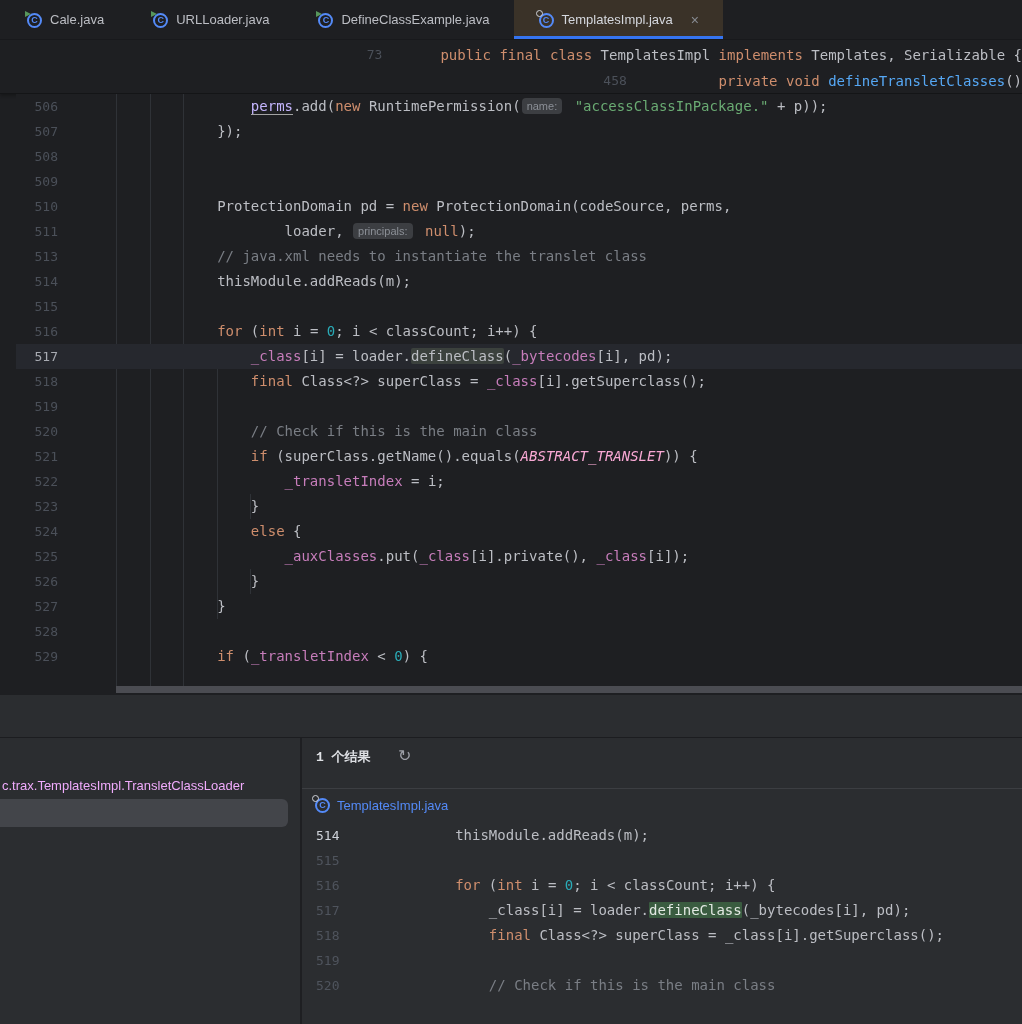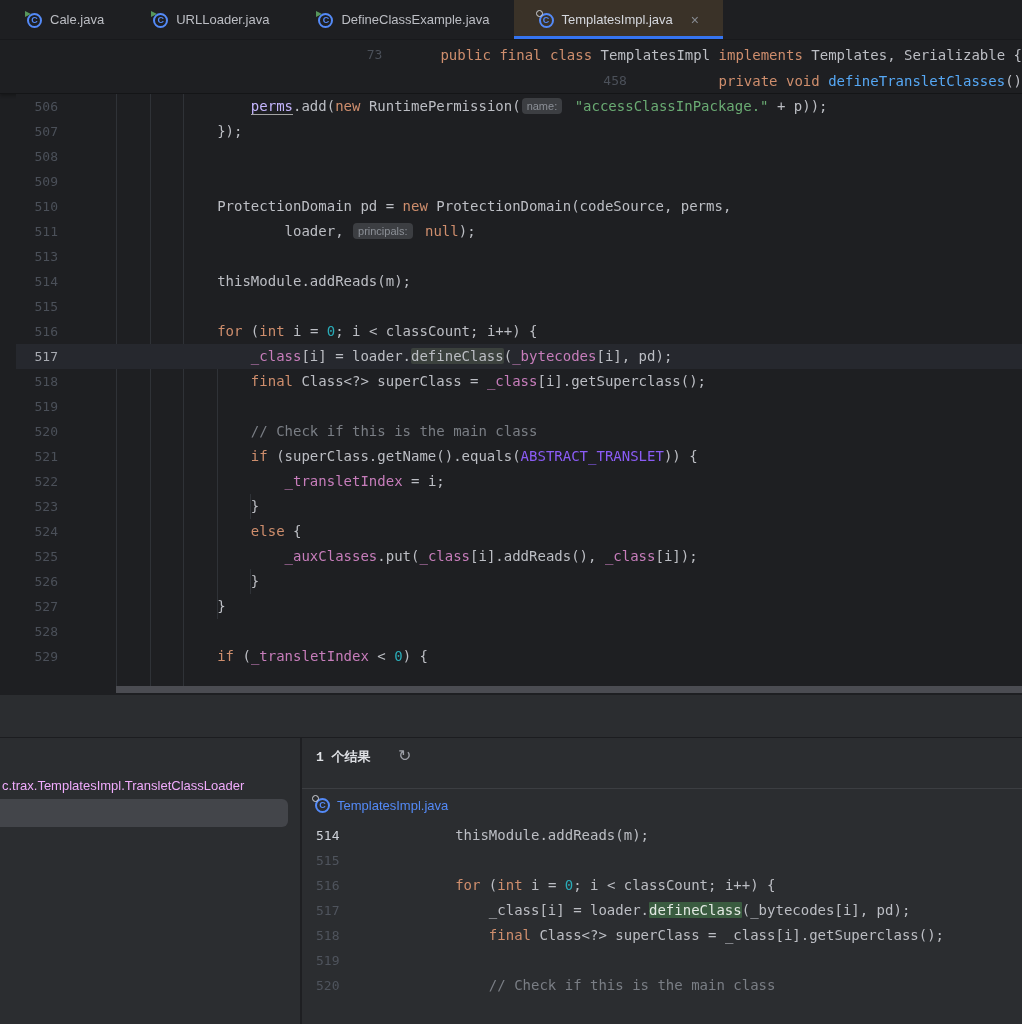--- a/index.html
+++ b/index.html
@@ -23,21 +23,21 @@
   .cicon .badge-lock{position:absolute;left:-2px;top:-2px;width:5px;height:5px;border:1.5px solid #cfd2d8;
                      border-radius:50%;background:transparent;}
 
   
   .crow{display:flex;height:25px;line-height:25px;font-family:"DejaVu Sans Mono",monospace;font-size:14px;}
   .num{flex:none;width:56px;box-sizing:border-box;padding-right:14px;text-align:right;
        color:#4b5059;font-size:13px;}
   .codepre{white-space:pre;padding-left:44px;}
   .t-d{color:#bcbec4}.t-k{color:#cf8e6d}.t-s{color:#6aab73}.t-c{color:#7a7e85}
   .t-f{color:#c77dbb}.t-fu{color:#c4b5fd;border-bottom:1px solid #a3a3a3}
-  .t-fi{color:#8b5cf6;}.t-n{color:#2aacb8}.t-m{color:#56a8f5}
+  .t-fi{color:#f9a8d4;font-style:italic}.t-n{color:#2aacb8}.t-m{color:#56a8f5}
   .t-chip{display:inline-block;background:#3c3e42;color:#8b8f96;font-size:11px;line-height:14px;
           font-family:"Liberation Sans",sans-serif;border-radius:4px;padding:1px 5px;margin:0 4px 0 1px;
           vertical-align:1px;}
   .t-box{color:#bcbec4;background:#3b413d;border-radius:2px;}
   .t-match{color:#e2e8e2;background:#3a5c40;border-radius:1px;}
 
   
   .sticky{position:absolute;left:0;top:40px;width:1022px;height:54px;background:#1e1f22;
           border-bottom:1px solid #141517;box-sizing:border-box;padding-top:2px;
           box-shadow:0 2px 3px rgba(0,0,0,.25);}
@@ -140,20 +140,21 @@
         <div class="crow">
           <div class="num">510</div>
           <div class="codepre"><span class="t-d">            ProtectionDomain pd = </span><span class="t-k">new</span><span class="t-d"> ProtectionDomain(codeSource, perms,</span></div>
         </div>
         <div class="crow">
           <div class="num">511</div>
           <div class="codepre"><span class="t-d">                    loader, </span><span class="t-chip">principals:</span><span class="t-k"> null</span><span class="t-d">);</span></div>
         </div>
         <div class="crow">
           <div class="num">513</div>
+          <div class="codepre"><span class="t-c">            // java.xml needs to instantiate the translet class</span></div>
         </div>
         <div class="crow">
           <div class="num">514</div>
           <div class="codepre"><span class="t-d">            thisModule.addReads(m);</span></div>
         </div>
         <div class="crow">
           <div class="num">515</div>
           <div class="codepre"></div>
         </div>
         <div class="crow">
@@ -187,21 +188,21 @@
         <div class="crow">
           <div class="num">523</div>
           <div class="codepre"><span class="t-d">                }</span></div>
         </div>
         <div class="crow">
           <div class="num">524</div>
           <div class="codepre"><span class="t-k">                else</span><span class="t-d"> {</span></div>
         </div>
         <div class="crow">
           <div class="num">525</div>
-          <div class="codepre"><span class="t-d">                    </span><span class="t-f">_auxClasses</span><span class="t-d">.put(</span><span class="t-f">_class</span><span class="t-d">[i].addReads(), </span><span class="t-f">_class</span><span class="t-d">[i]);</span></div>
+          <div class="codepre"><span class="t-d">                    </span><span class="t-f">_auxClasses</span><span class="t-d">.put(</span><span class="t-f">_class</span><span class="t-d">[i].private(), </span><span class="t-f">_class</span><span class="t-d">[i]);</span></div>
         </div>
         <div class="crow">
           <div class="num">526</div>
           <div class="codepre"><span class="t-d">                }</span></div>
         </div>
         <div class="crow">
           <div class="num">527</div>
           <div class="codepre"><span class="t-d">            }</span></div>
         </div>
         <div class="crow">

